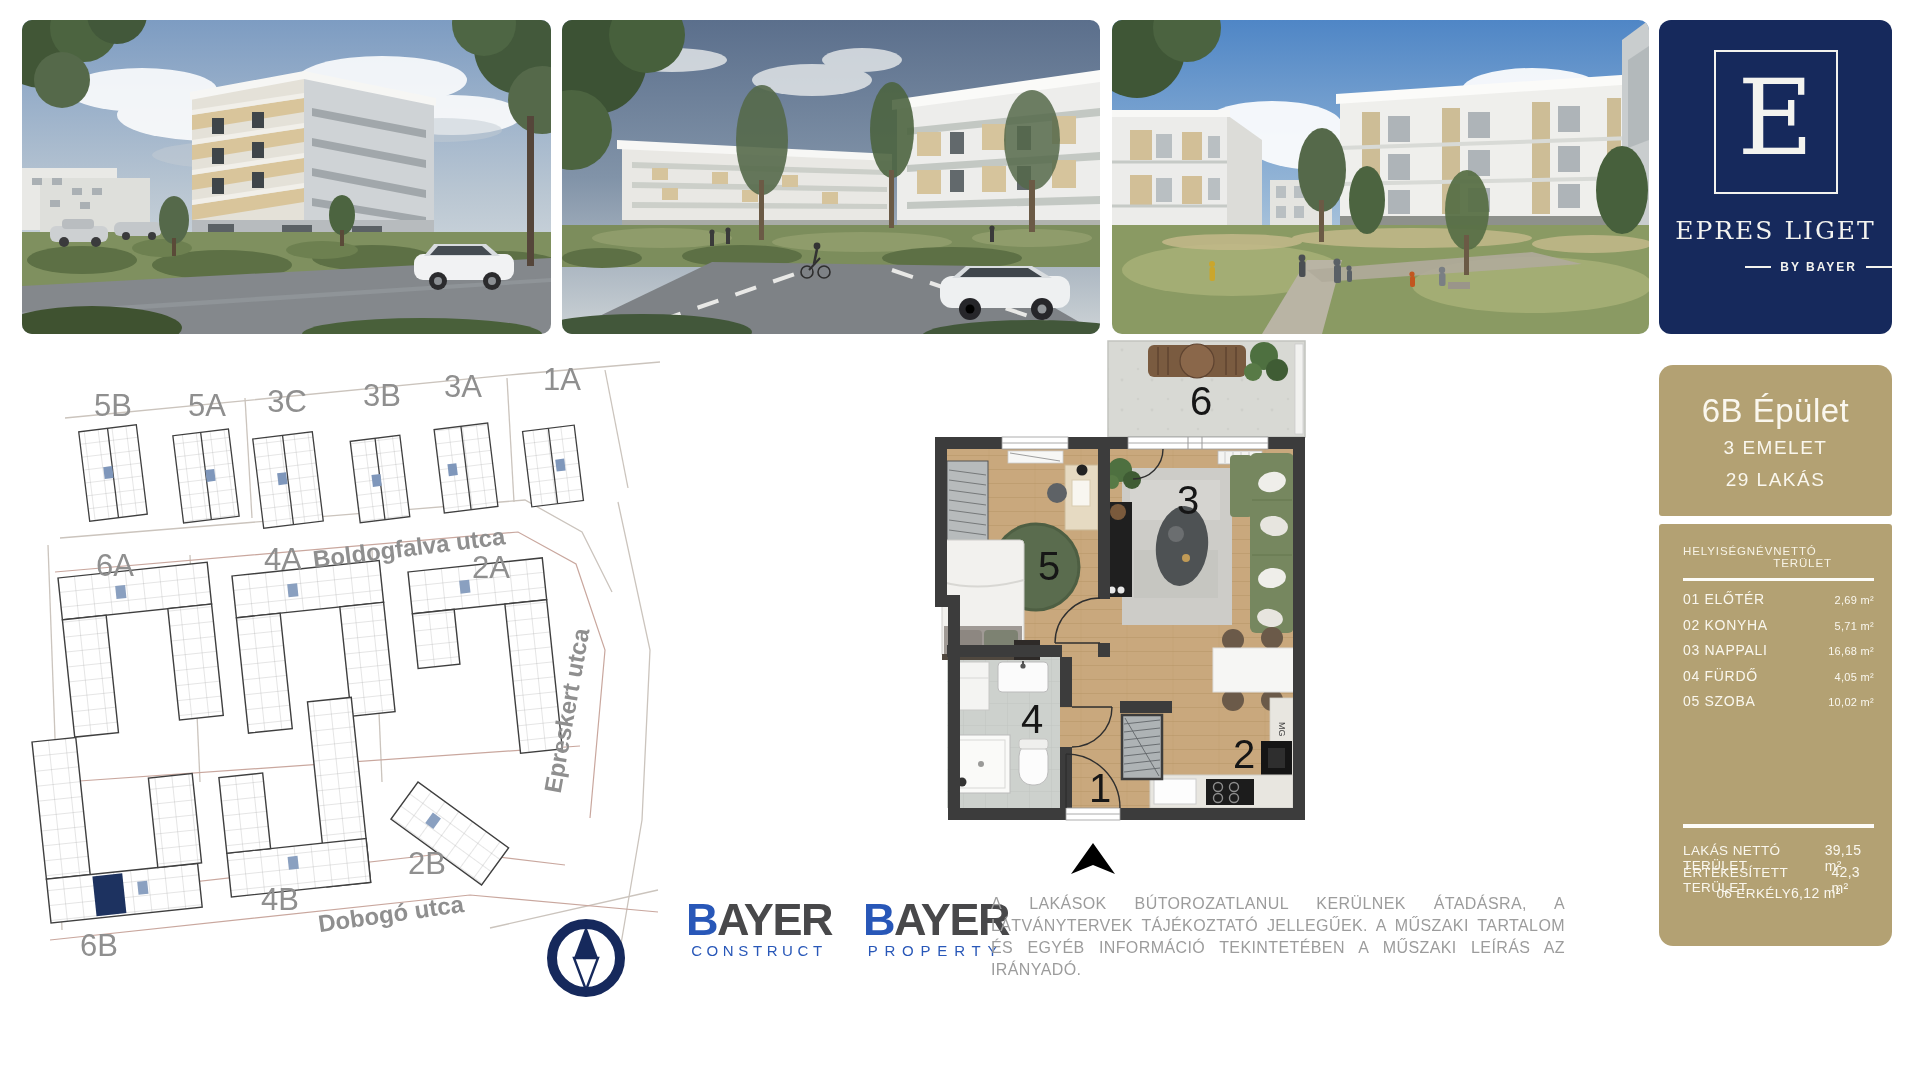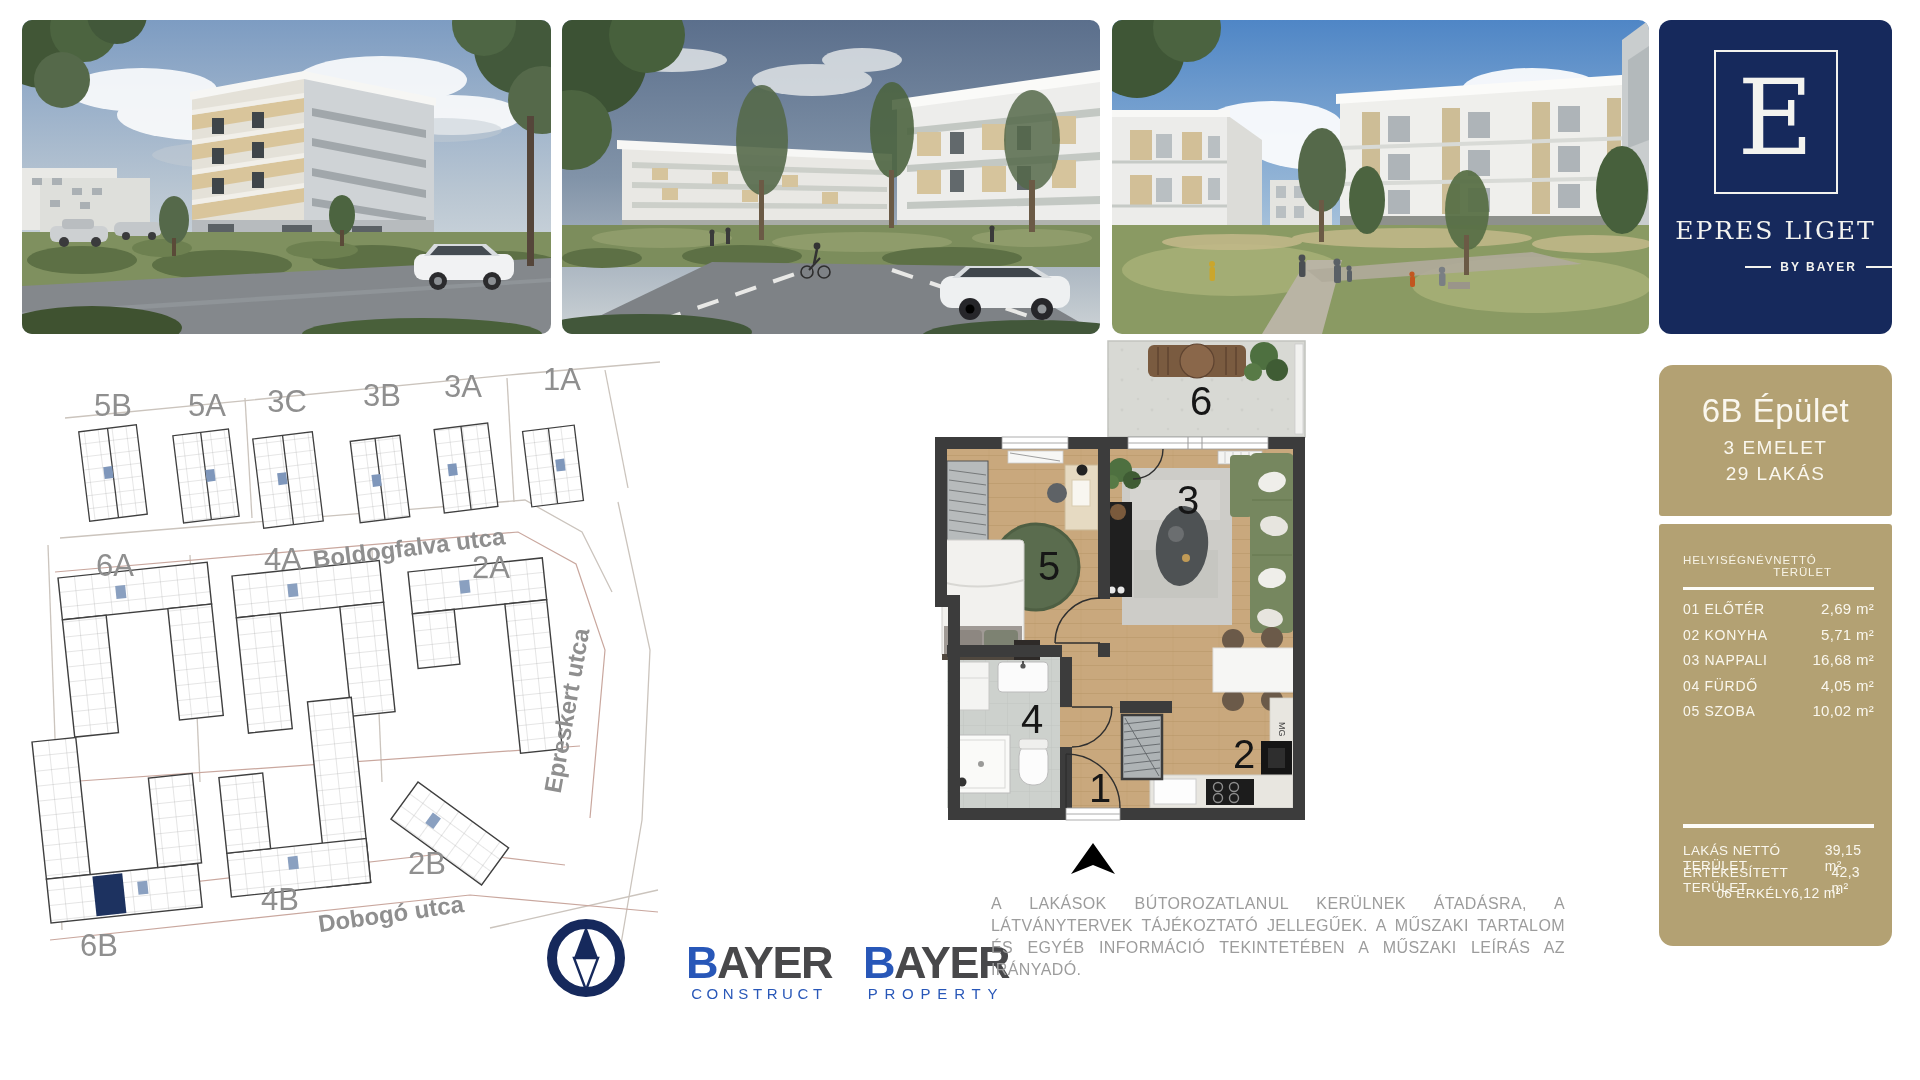--- a/index.html
+++ b/index.html
@@ -22,39 +22,39 @@
              letter-spacing:2px;color:#f3f3ef;white-space:nowrap;}
   .logo-by{margin-top:15px;display:flex;align-items:center;justify-content:flex-end;gap:9px;}
   .logo-by .dash{width:26px;height:2px;background:#f3f3ef;}
   .logo-by .by-text{font-size:12px;font-weight:700;letter-spacing:2px;color:#f3f3ef;}
   
   .info-panel{position:absolute;left:1659px;top:365px;width:233px;color:#faf7ee;}
   .panel-head{background:#b3a173;border-radius:14px 14px 3px 3px;height:151px;box-sizing:border-box;
               padding-top:27px;text-align:center;}
   .panel-title{font-size:33px;font-weight:500;letter-spacing:.5px;}
   .panel-sub{font-size:19px;letter-spacing:1.5px;margin-top:7px;}
-  .panel-sub:last-child{margin-top:4px;}
+  .panel-sub:last-child{margin-top:10px;}
   .panel-body{margin-top:8px;background:#b3a173;border-radius:3px 3px 14px 14px;height:422px;
-              box-sizing:border-box;padding:30px 18px 0 24px;position:relative;}
+              box-sizing:border-box;padding:21px 18px 0 24px;position:relative;}
   .t-head{display:flex;justify-content:space-between;font-size:11.5px;letter-spacing:.9px;
           color:#f7f3e6;margin-bottom:9px;}
   .t-divider{height:3px;background:#fdfcf8;margin-bottom:10px;}
   .t-row{display:flex;justify-content:space-between;align-items:baseline;height:25.5px;}
   .t-row .r-name{font-size:14px;letter-spacing:.7px;}
-  .t-row .r-area{font-size:15px;letter-spacing:.3px;}
+  .t-row .r-area{font-size:11px;letter-spacing:.3px;}
   .t-divider.big{position:absolute;left:24px;right:18px;top:300px;height:4px;margin:0;}
   .t-summary{position:absolute;left:24px;right:18px;top:318px;}
   .t-summary .t-row{height:21.5px;justify-content:center;}
   .t-summary .r-name{font-size:13.5px;letter-spacing:.4px;}
   .t-summary .r-area{font-size:14px;}
   
   .siteplan{position:absolute;left:20px;top:350px;width:640px;height:660px;}
   .floorplan{position:absolute;left:920px;top:330px;width:400px;height:550px;}
   
-  .bayer-logo{position:absolute;top:899px;text-align:center;margin-top:43px;}
+  .bayer-logo{position:absolute;top:899px;text-align:center;}
   #bayer1{left:686px;}
   #bayer2{left:863px;}
   .bayer-word{font-size:45px;line-height:42px;font-weight:900;letter-spacing:-1.5px;color:#48484a;}
   .bayer-word .init{color:#2857b8;}
   .bayer-sub{margin-top:1px;font-size:15px;font-weight:400;color:#2857b8;}
   #bayer1 .bayer-sub{letter-spacing:4.6px;}
   #bayer2 .bayer-sub{letter-spacing:6.8px;}
   .disclaimer{position:absolute;left:991px;top:893px;width:574px;font-size:16px;line-height:22px;
               letter-spacing:.4px;color:#9c9c9c;text-align:justify;}
 </style>

